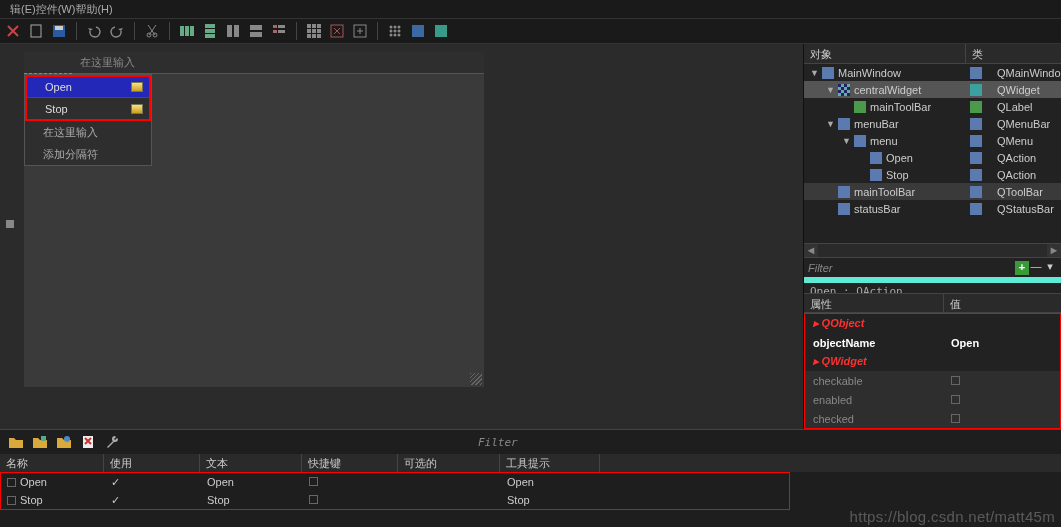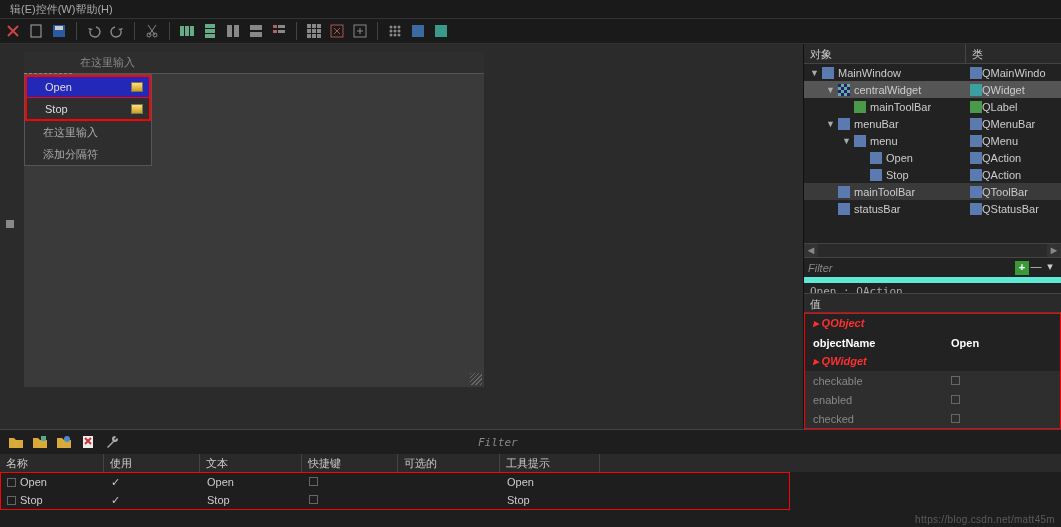--- a/index.html
+++ b/index.html
@@ -25,21 +25,21 @@
 .left-handle { position: absolute; left: 6px; top: 176px; width: 8px; height: 8px; background: #888; }
 .right-pane { width: 258px; background: #222; border-left: 1px solid #111; display: flex; flex-direction: column; }
 .obj-header { display: flex; height: 20px; background: #2a2a2a; border-bottom: 1px solid #444; }
 .obj-header div { padding: 3px 6px; color: #ccc; }
 .obj-header .col1 { width: 162px; border-right: 1px solid #444; }
 .obj-tree { flex: 0 0 auto; background: #222; }
 .tree-row { display: flex; height: 17px; align-items: center; }
 .tree-row.sel { background: #555; }
 .tree-row.sel2 { background: #3a3a3a; }
 .tree-name { width: 162px; display: flex; align-items: center; gap: 4px; overflow: hidden; }
-.tree-class { flex: 1; padding-left: 4px; display: flex; align-items: center; gap: 0; overflow: hidden; white-space: nowrap; }
+.tree-class { flex: 1; padding-left: 4px; display: flex; align-items: center; gap: 15px; overflow: hidden; white-space: nowrap; }
 .expander { display: inline-block; width: 8px; text-align: center; color: #aaa; font-size: 9px; }
 .tree-icon { width: 12px; height: 12px; background: #5a7ab0; display: inline-block; }
 .tree-icon.green { background: #4a9a4a; }
 .tree-icon.cyan { background: #3aa0a0; }
 .tree-icon.grid { background: repeating-conic-gradient(#6aa 0 25%, #226 25% 50%); background-size: 6px 6px; }
 .scroll-stub { height: 14px; background: #2a2a2a; display: flex; justify-content: space-between; border-top: 1px solid #444; }
 .scroll-arrow { width: 14px; height: 14px; background: #333; text-align: center; line-height: 12px; color: #888; }
 .filter-row { height: 20px; background: #222; display: flex; align-items: center; padding: 0 4px; font-family: monospace; font-style: italic; color: #888; border-top: 1px solid #444; }
 .filter-row .spacer { flex: 1; }
 .plus-btn { width: 14px; height: 14px; background: #3a9a3a; color: #fff; text-align: center; line-height: 13px; font-weight: bold; font-style: normal; }
@@ -63,21 +63,21 @@
 .at-header { display: flex; height: 18px; background: #2a2a2a; }
 .at-header div { padding: 2px 6px; color: #ccc; border-right: 1px solid #444; }
 .at-row { display: flex; height: 18px; align-items: center; }
 .at-c1 { width: 104px; padding-left: 6px; display: flex; align-items: center; gap: 4px; }
 .at-c2 { width: 96px; padding-left: 6px; }
 .at-c3 { width: 102px; padding-left: 6px; }
 .at-c4 { width: 96px; padding-left: 6px; }
 .at-c5 { width: 102px; padding-left: 6px; }
 .at-c6 { width: 100px; padding-left: 6px; }
 .chk { width: 9px; height: 9px; border: 1px solid #666; display: inline-block; }
-.watermark { position: absolute; bottom: 2px; right: 6px; color: rgba(200,200,200,0.35); font-size: 10px; letter-spacing: 0.3px; }
+.watermark { position: absolute; bottom: 2px; right: 6px; color: rgba(200,200,200,0.35); font-size: 15px; letter-spacing: 0.3px; }
 svg { display: block; }
 </style>
 </head>
 <body>
 
 <div class="topmenu">
   <span>辑(E)</span>
   <span>控件(W)</span>
   <span>帮助(H)</span>
 </div>
@@ -347,20 +347,21 @@
     </div>
     <div class="filter-row">
       <span>Filter</span>
       <span class="spacer"></span>
       <span class="plus-btn">+</span>
       <span class="minus-btn">—</span>
       <span class="minus-btn">▾</span>
     </div>
     <div class="sel-label">Open : QAction</div>
     <div class="prop-header">
+      <div class="c1">属性</div>
       <div>值</div>
     </div>
     <div class="props" id="props">
         <div class="prop-row prop-cat">
           <div class="pn">▸ QObject</div>
           <div class="pv"></div>
         </div>
         <div class="prop-row prop-on">
           <div class="pn">  objectName</div>
           <div class="pv">Open</div>

